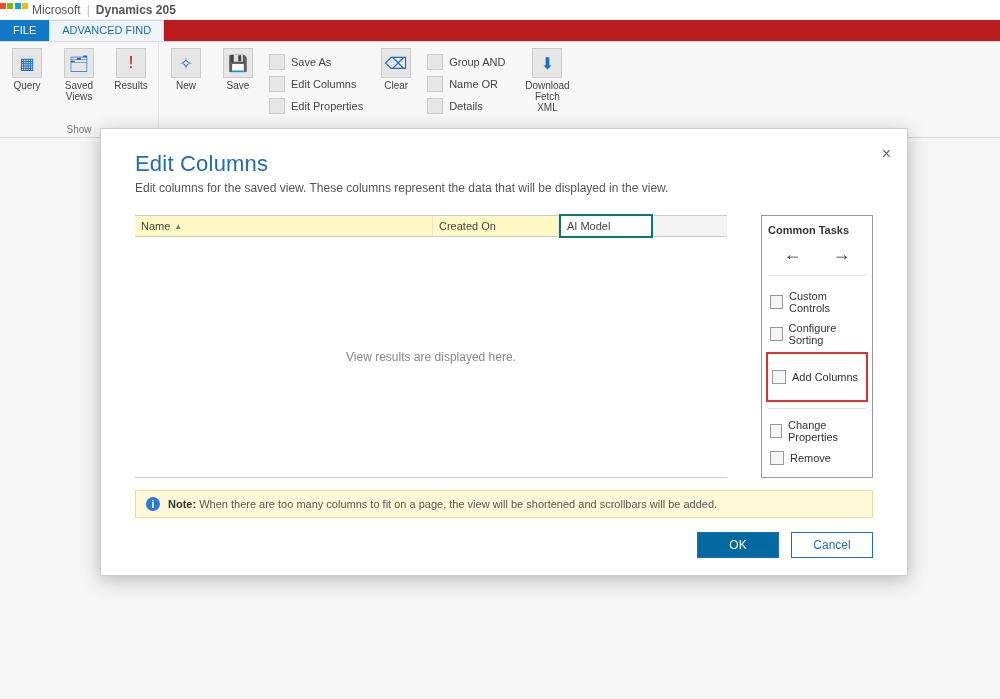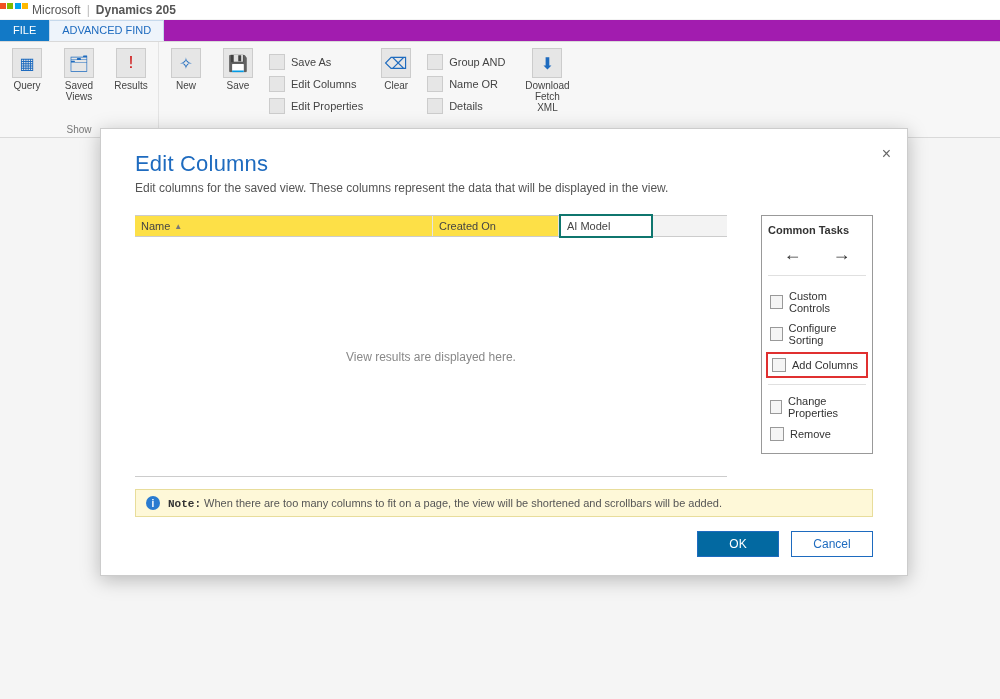--- a/index.html
+++ b/index.html
@@ -7,21 +7,21 @@
 
   
   .brandbar { height: 20px; display:flex; align-items:center; justify-content:flex-start; background:#fff; border-bottom:1px solid #f3f3f3; font-size:12px; color:#555; }
   .brandbar .mslogo { display:inline-flex; gap:1px; margin-right:4px;}
   .mslogo span { width:6px; height:6px; display:inline-block; }
   .mslogo .r{background:#f25022;} .mslogo .g{background:#7fba00;} .mslogo .b{background:#00a4ef;} .mslogo .y{background:#ffb900;}
   .brandbar .sep { margin:0 6px; color:#bbb;}
   .brandbar b{color:#555; font-weight:600;}
 
   
-  .tabrow { display:flex; height:22px; border-bottom:1px solid #d9d9d9; background:#a21caf; }
+  .tabrow { display:flex; height:22px; border-bottom:1px solid #d9d9d9; background:#b91c1c; }
   .tabrow .tab { padding: 3px 12px; font-size:11px; border:1px solid transparent; cursor:pointer; }
   .tabrow .tab.file { background:#1279c6; color:#fff; }
   .tabrow .tab.active { border:1px solid #c6d9ec; border-bottom:1px solid #eef4fb; color:#1e6bbf; background:#eef4fb;}
   
   
   .ribbon { background:#f7f7f7; border-bottom:1px solid #d9d9d9; height:96px; position:relative; display:flex; }
   .group { display:flex; flex-direction:column; border-right:1px solid #e4e4e4; padding:2px 6px 0 6px; height:100%; }
   .group-buttons { display:flex; gap:10px; flex:1; align-items:flex-start; padding-top:4px;}
   .group-label { text-align:center; font-size:10px; color:#777; padding:2px 0; }
   .rbtn { display:flex; flex-direction:column; align-items:center; width:42px; cursor:pointer; font-size:10px; color:#444; text-align:center; }
@@ -41,41 +41,41 @@
 
   
   .backdrop { position:absolute; left:0; right:0; top:138px; bottom:0; background:#f5f5f5;}
   .modal { position:absolute; left:100px; top:128px; width:808px; height:448px; background:#fff; border:1px solid #ccc; box-shadow:0 4px 18px rgba(0,0,0,0.25); padding:22px 34px 18px 34px; display:flex; flex-direction:column;}
   .modal h1 { font-size:22px; font-weight:400; color:#1e6bbf; margin-bottom:4px; letter-spacing:0.2px;}
   .modal .sub { font-size:12px; color:#555; margin-bottom:20px;}
   .modal .closex { position:absolute; right:16px; top:16px; font-size:16px; color:#666; cursor:pointer;}
 
   .modalbody { display:flex; gap:34px; flex:1; }
   .gridarea { flex:1; display:flex; flex-direction:column; border-bottom:1px solid #ccc;}
-  .gridhead { display:flex; border-top:1px solid #ccc; border-bottom:1px solid #ccc; height:22px; align-items:stretch; background:#fde047;}
+  .gridhead { display:flex; border-top:1px solid #ccc; border-bottom:1px solid #ccc; height:22px; align-items:stretch; background:#fef9c3;}
   .gridhead .col { padding:3px 6px; font-size:11px; color:#444; display:flex; align-items:center; gap:4px;}
   .gridhead .col.name{ width:298px; border-right:1px solid #e4e4e4;}
   .gridhead .col.created{ width:126px; border-right:1px solid #e4e4e4;}
   .gridhead .col.ai{ width:94px; border:2px solid #0f766e; margin:-2px 0; position:relative; z-index:2; background:#fff;}
   .gridhead .col.filler{ flex:1; background:#f3f3f3;}
   .gridhead .sorticon{font-size:8px; color:#777;}
   .gridbody { flex:1; display:flex; align-items:center; justify-content:center; color:#888; font-size:12px;}
 
   .tasks { width:112px; border:1px solid #999; padding:8px 6px; align-self:flex-start; font-size:11px; }
   .tasks h4{ font-size:11px; font-weight:700; margin-bottom:8px; color:#333;}
   .arrows { display:flex; justify-content:space-around; margin:2px 0 10px 0; padding-bottom:10px; border-bottom:1px solid #e0e0e0;}
   .arrows span{ font-size:18px; cursor:pointer; font-weight:700;}
   .tasklink { display:flex; align-items:center; gap:6px; padding:4px 2px; cursor:pointer; color:#333;}
   .tasklink .ti { width:14px; height:14px; border:1px solid #999; display:inline-block; background:#f5f5f5;}
-  .tasklink.highlight { border:2px solid #e03030; margin:2px -2px; padding:4px 4px;}
+  .tasklink.highlight { border:2px solid #e03030; margin:2px -2px; padding:16px 4px;}
   .tasksep{ height:1px; background:#e0e0e0; margin:6px 0;}
 
   .notebar { background:#fef8d8; border:1px solid #e8dd9b; padding:6px 10px; font-size:11px; color:#555; display:flex; align-items:center; gap:8px; margin-top:12px;}
   .notebar .infoic{ width:14px; height:14px; border-radius:50%; background:#2a7bd0; color:#fff; font-size:10px; font-weight:700; display:flex; align-items:center; justify-content:center;}
-  .notebar b{color:#333;font-family:Liberation Mono, monospace;}
+  .notebar b{color:#333;}
 
   .modalfooter { display:flex; justify-content:flex-end; gap:12px; margin-top:14px;}
   .btn { width:82px; height:26px; font-size:12px; border:1px solid #1e6bbf; cursor:pointer; display:flex; align-items:center; justify-content:center;}
   .btn.ok{ background:#0369a1; color:#fff;}
   .btn.cancel{ background:#fff; color:#1e6bbf;}
 </style>
 </head>
 <body>
 
 

